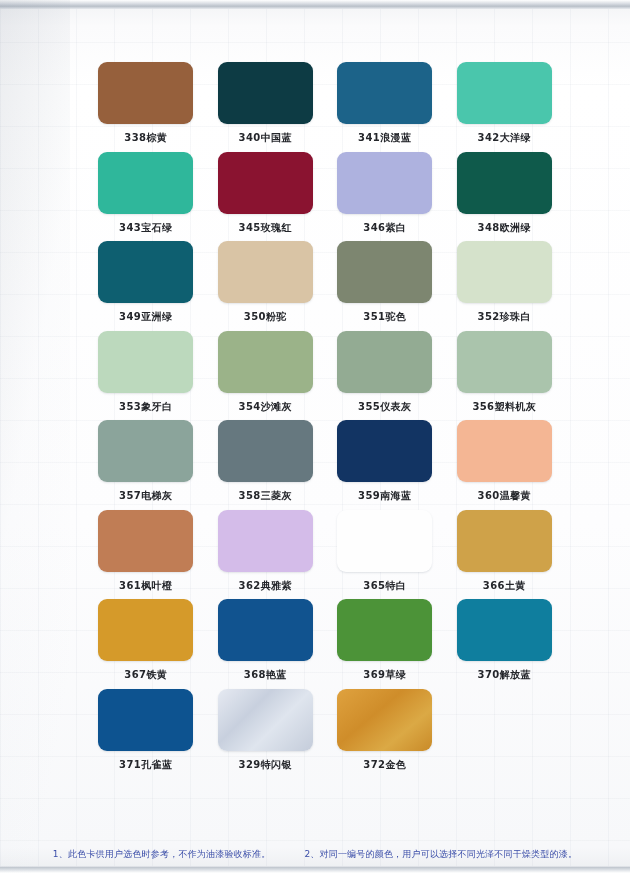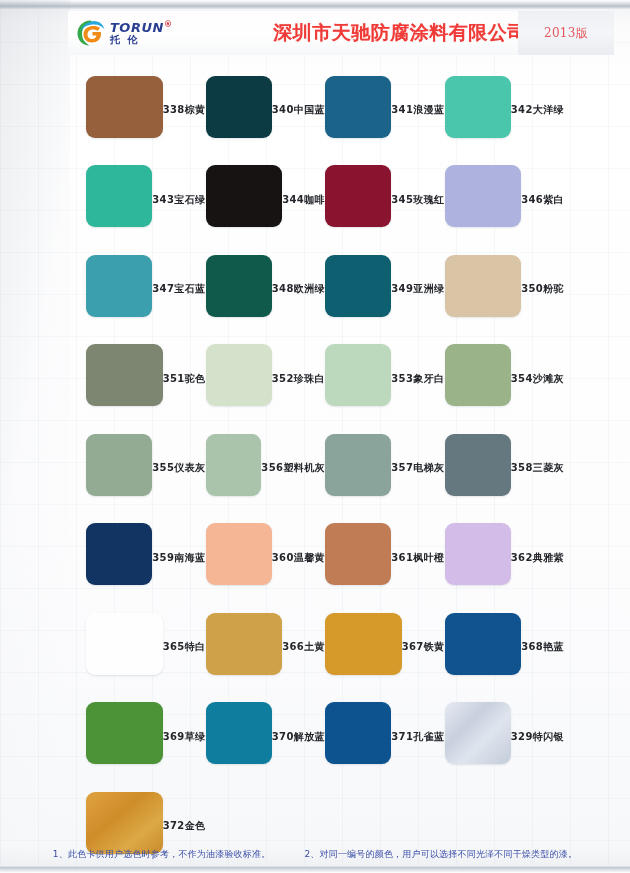--- a/index.html
+++ b/index.html
@@ -129,21 +129,21 @@
     left: 86px; top: 62px;
     width: 478px;
     display: flex;
     flex-wrap: wrap;
     z-index: 2;
   }
   .cell {
     width: 119.5px;
     height: 89.5px;
     display: flex;
-    flex-direction: row;
+    flex-direction: column;
     align-items: center;
   }
   .swatch {
     width: 95px;
     height: 62px;
     border-radius: 9px;
     box-shadow: 0 1px 2px rgba(90,100,115,.16);
   }
   .swatch.pale {
     box-shadow: 0 1px 2px rgba(90,100,115,.10);
@@ -173,44 +173,20 @@
     letter-spacing: .2px;
     white-space: nowrap;
   }
 </style>
 </head>
 <body>
 
 <div id="page">
   <div class="edge-top"></div>
 
-  <div id="header">
-
-    <div class="logo-wrap">
-      <span class="logo-mark">
-        <svg viewBox="0 0 60 56" width="30" height="28" xmlns="http://www.w3.org/2000/svg">
-          <path d="M30 3 C13 3 3 16 3 29 C3 42 13 53 27 53 C18 48 12 40 12 30 C12 18 20 9 33 8 Z" fill="#35a84b"></path>
-          <path d="M36 4 C22 6 12 14 8 24 C14 16 24 11 36 11 C46 11 53 15 57 21 C54 11 47 4 36 4 Z" fill="#24a8dd"></path>
-          <path d="M34 14 C22 14 15 22 15 31 C15 40 22 47 32 47 C42 47 50 40 50 30 L50 26 L33 26 L33 33 L41 33 C40 37 37 40 32 40 C26 40 23 36 23 31 C23 25 27 21 34 21 C38 21 41 22 43 24 L48 18 C44 15 40 14 34 14 Z" fill="#f08b18"></path>
-        </svg>
-      </span>
-      <span class="logo-text">
-        <div class="logo-en">
-          <span>TORUN</span><span class="logo-reg">®</span>
-        </div>
-        <div class="logo-cn">托 伦</div>
-      </span>
-    </div>
-
-    <div id="company-title">深圳市天驰防腐涂料有限公司</div>
-
-    <div id="version-panel">
-      <span id="version-badge">2013版</span>
-    </div>
-  </div>
 
   <div id="grid">
       <div class="cell">
         <div class="swatch" style="background: rgb(150, 96, 60);"></div>
         <div class="label">338棕黄</div>
       </div>
       <div class="cell">
         <div class="swatch" style="background: rgb(13, 59, 68);"></div>
         <div class="label">340中国蓝</div>
       </div>
@@ -220,34 +196,26 @@
       </div>
       <div class="cell">
         <div class="swatch" style="background: rgb(74, 198, 172);"></div>
         <div class="label">342大洋绿</div>
       </div>
       <div class="cell">
         <div class="swatch" style="background: rgb(47, 183, 155);"></div>
         <div class="label">343宝石绿</div>
       </div>
       <div class="cell">
-        <div class="swatch" style="background: rgb(23, 19, 19);"></div>
-        <div class="label">344咖啡</div>
-      </div>
-      <div class="cell">
         <div class="swatch" style="background: rgb(138, 19, 48);"></div>
         <div class="label">345玫瑰红</div>
       </div>
       <div class="cell">
         <div class="swatch" style="background: rgb(174, 178, 223);"></div>
         <div class="label">346紫白</div>
-      </div>
-      <div class="cell">
-        <div class="swatch" style="background: rgb(60, 159, 173);"></div>
-        <div class="label">347宝石蓝</div>
       </div>
       <div class="cell">
         <div class="swatch" style="background: rgb(15, 90, 75);"></div>
         <div class="label">348欧洲绿</div>
       </div>
       <div class="cell">
         <div class="swatch" style="background: rgb(14, 95, 112);"></div>
         <div class="label">349亚洲绿</div>
       </div>
       <div class="cell">

